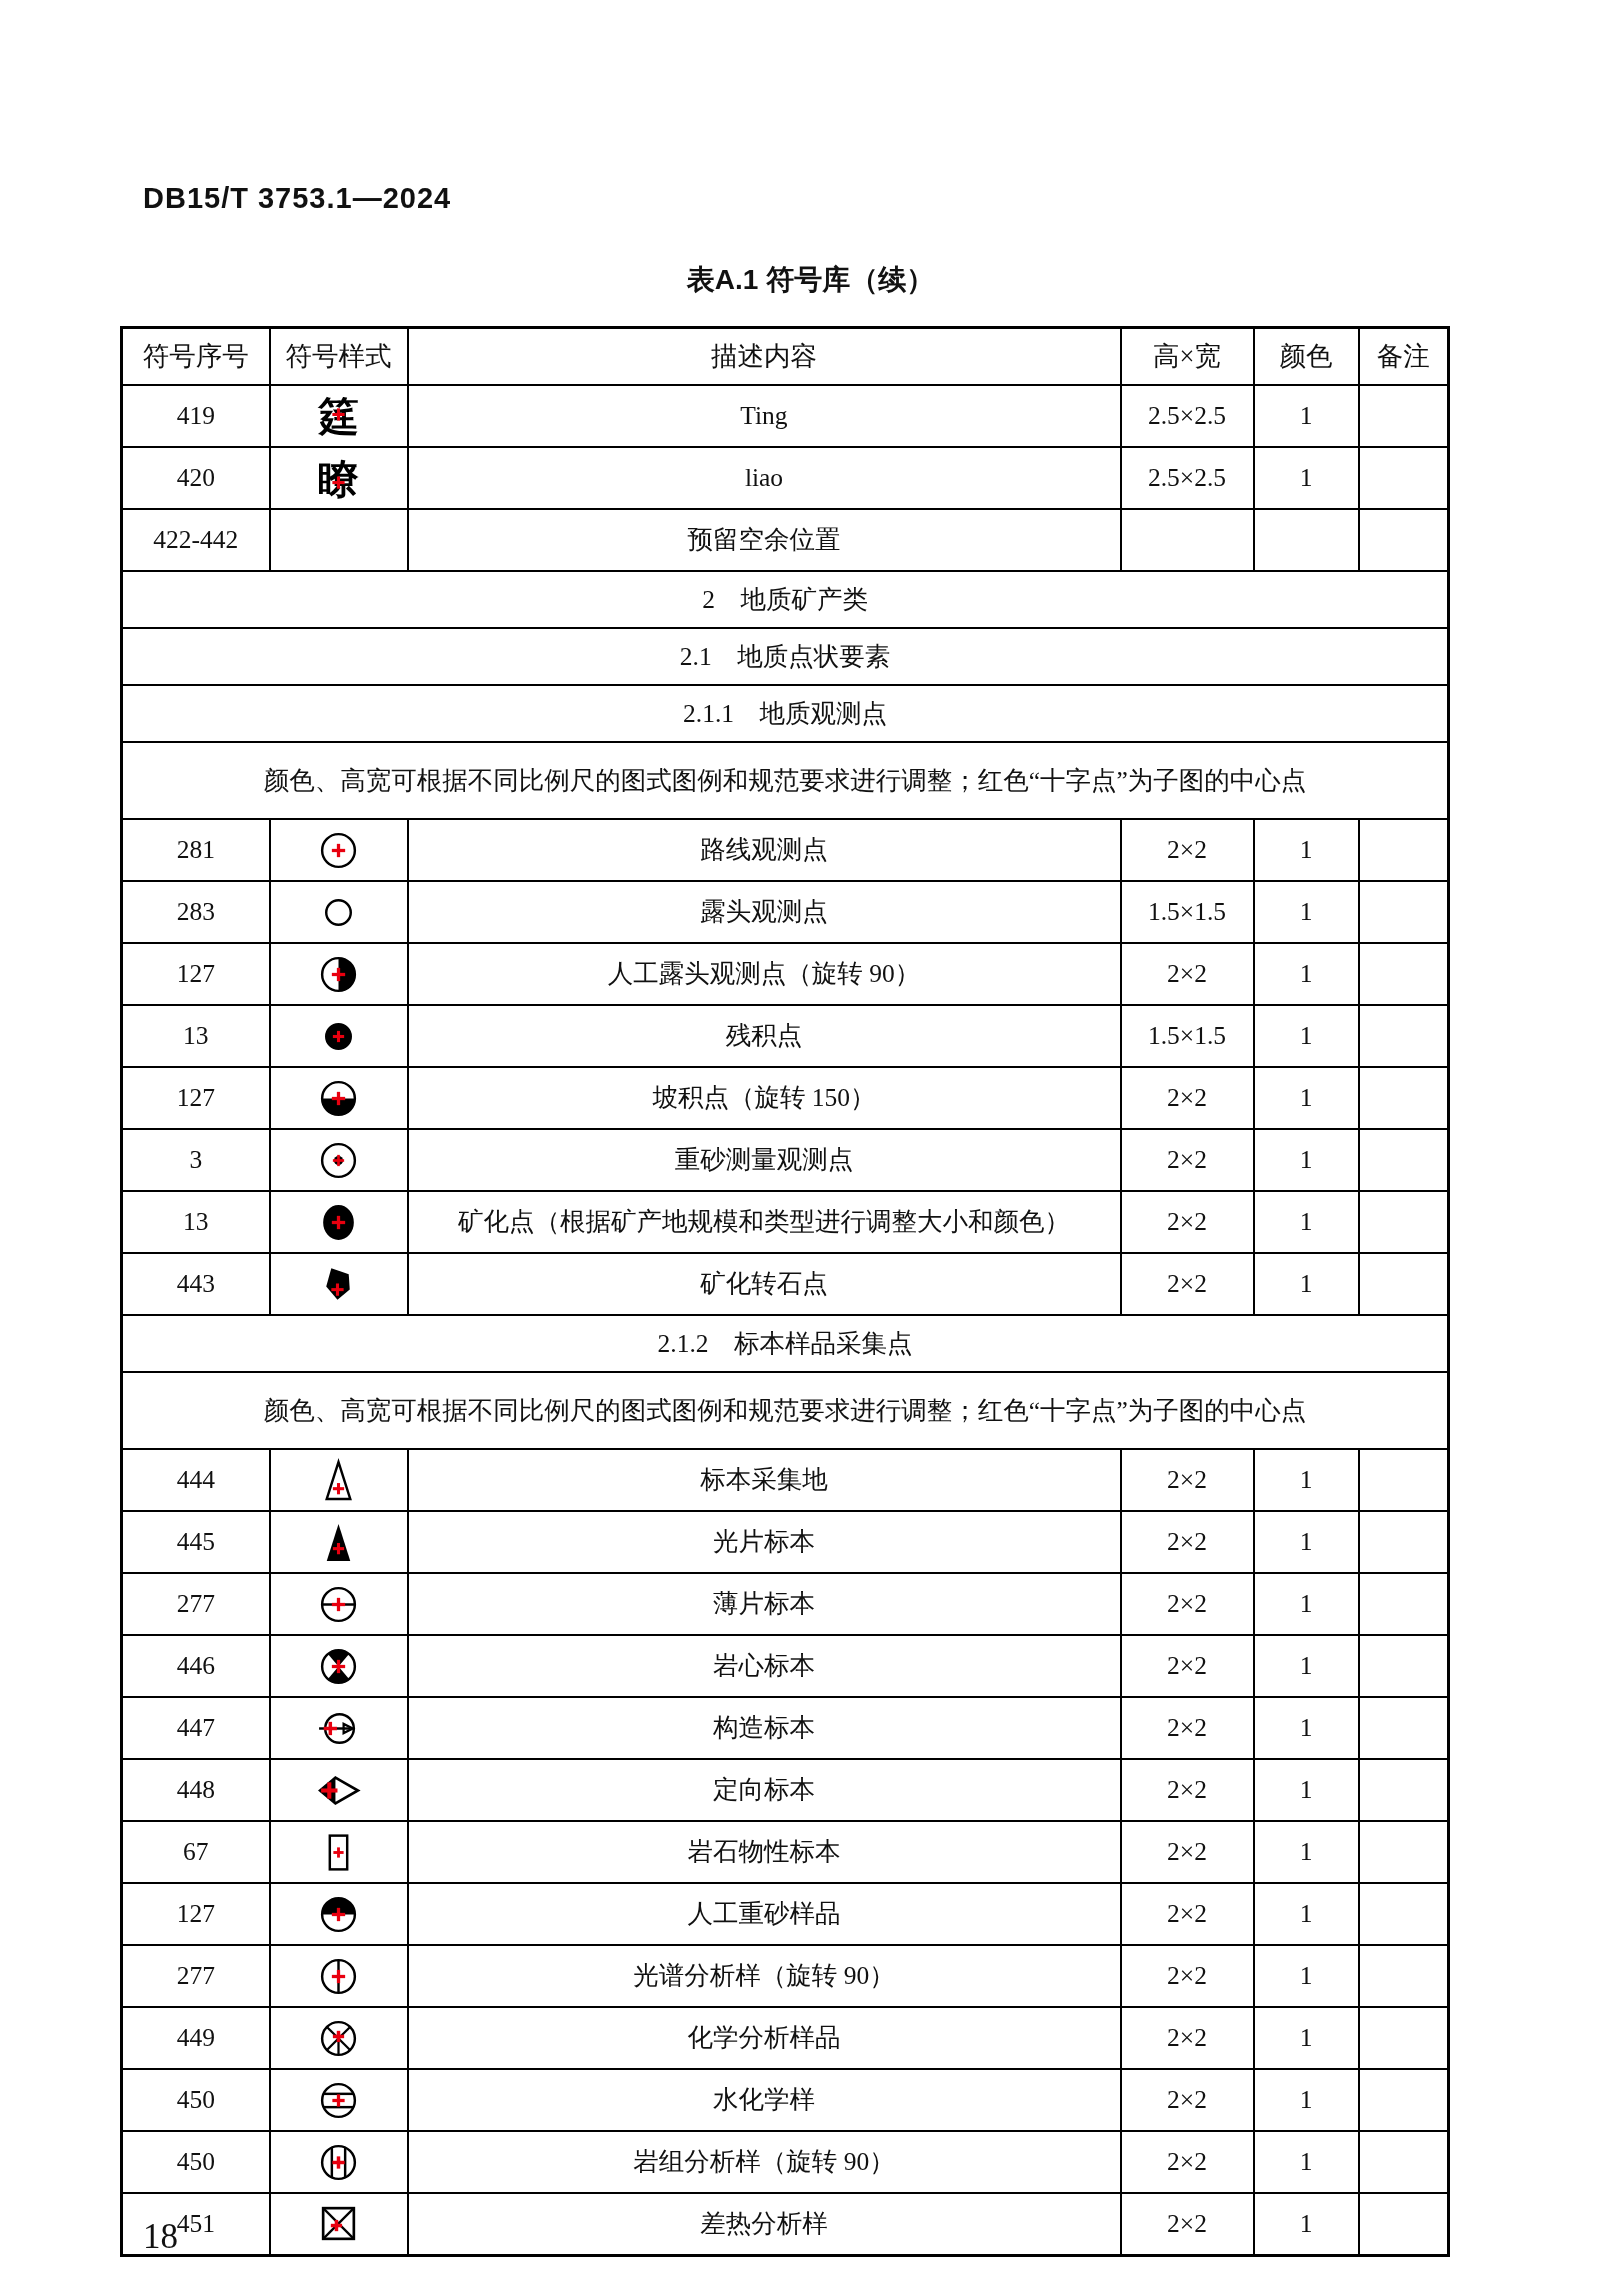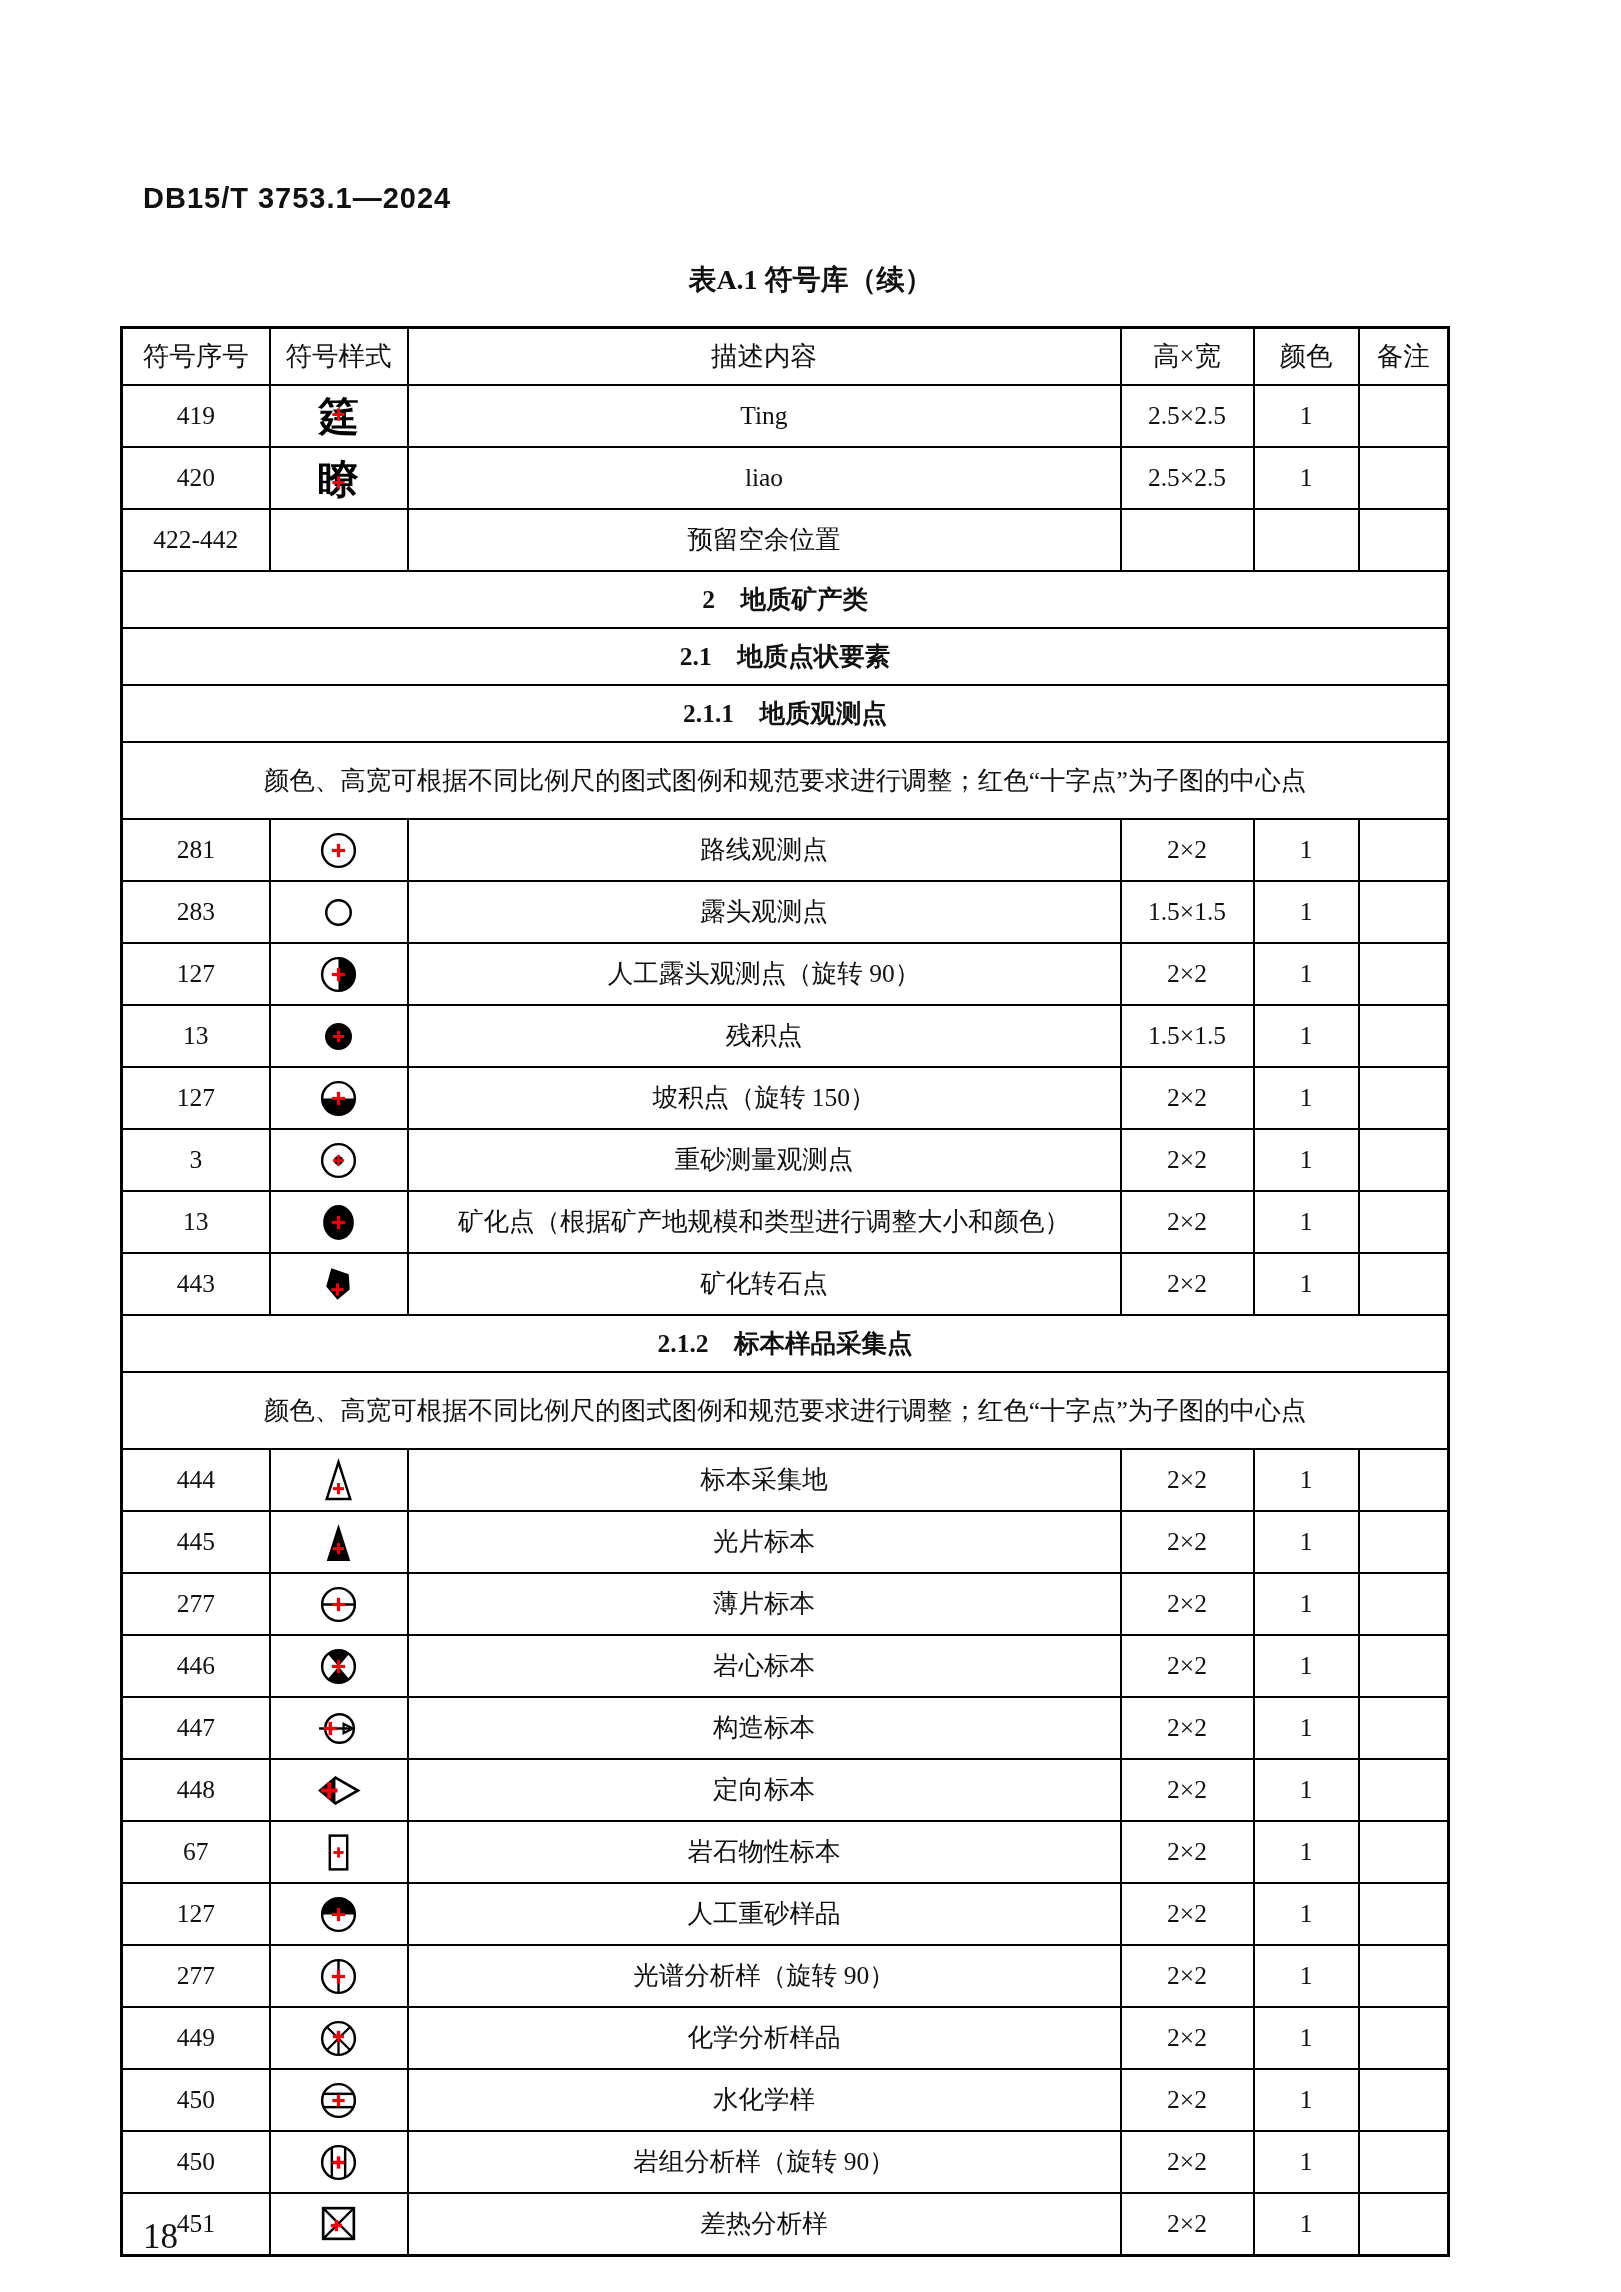--- a/index.html
+++ b/index.html
@@ -9,39 +9,39 @@
     color:#111;
   }
   .doc-code{
     position:absolute;left:143px;top:182px;
     font-family:"Liberation Sans","DejaVu Sans",sans-serif;
     font-size:29px;font-weight:600;letter-spacing:1px;
   }
   .table-title{
     position:absolute;left:0;top:261px;width:100%;
     text-align:center;
-    font-family:Liberation Serif, serif;
+    font-family:Liberation Sans, sans-serif;
     font-size:28px;font-weight:700;
   }
   table.sym{
     position:absolute;left:120px;top:326px;
     width:1327px;border-collapse:collapse;table-layout:fixed;
     border:3.9px solid #000;
     padding-left:28px;
   }
   table.sym th, table.sym td{
     border:2px solid #000;
     border-top-width:2.9px;border-bottom-width:2.9px;
     padding:0;text-align:center;vertical-align:middle;
     font-size:25.5px;line-height:1.15;
     overflow:hidden;
   }
   table.sym th{font-weight:400;font-size:26.5px;height:55px;}
   tr.r-symbol{height:62px;}
-  tr.r-section{height:57px;font-weight:bold;}
+  tr.r-section{height:57px;}
   tr.r-note{height:77px;}
   td.sec-cell{font-size:25.5px;}
   td.note-cell{font-size:24.5px;}
   .sym-wrap{display:flex;align-items:center;justify-content:center;height:100%;}
   .page-number{
     position:absolute;left:143px;top:2217px;
     font-size:35px;
   }
   col.c1{width:148px}col.c2{width:138px}col.c3{width:713px}
   col.c4{width:133px}col.c5{width:105px}col.c6{width:90px}

